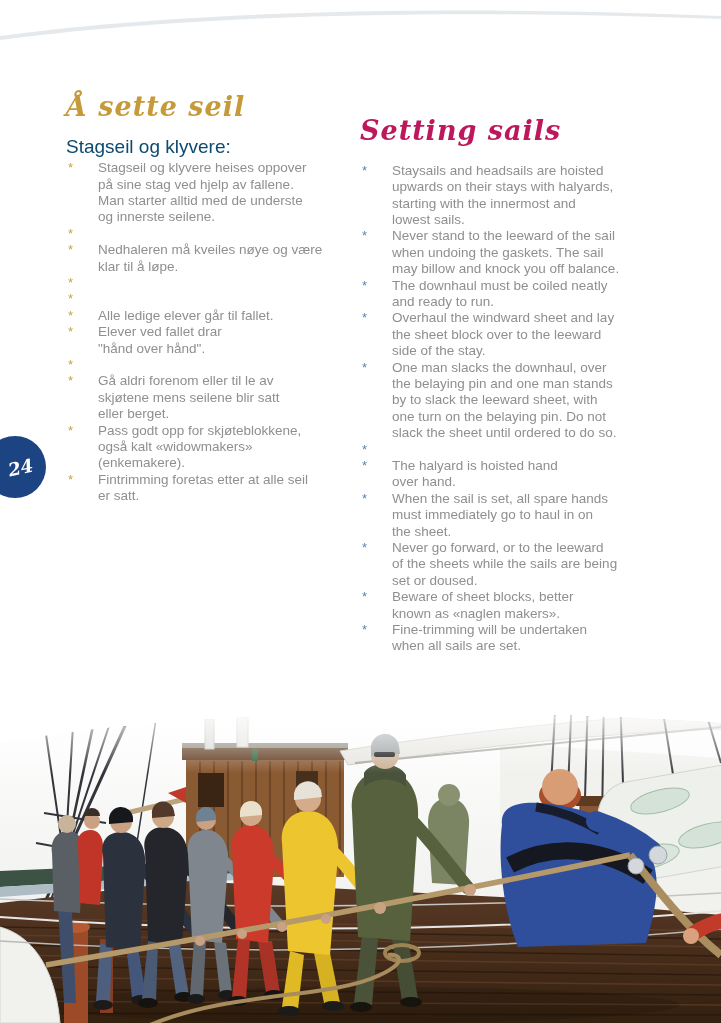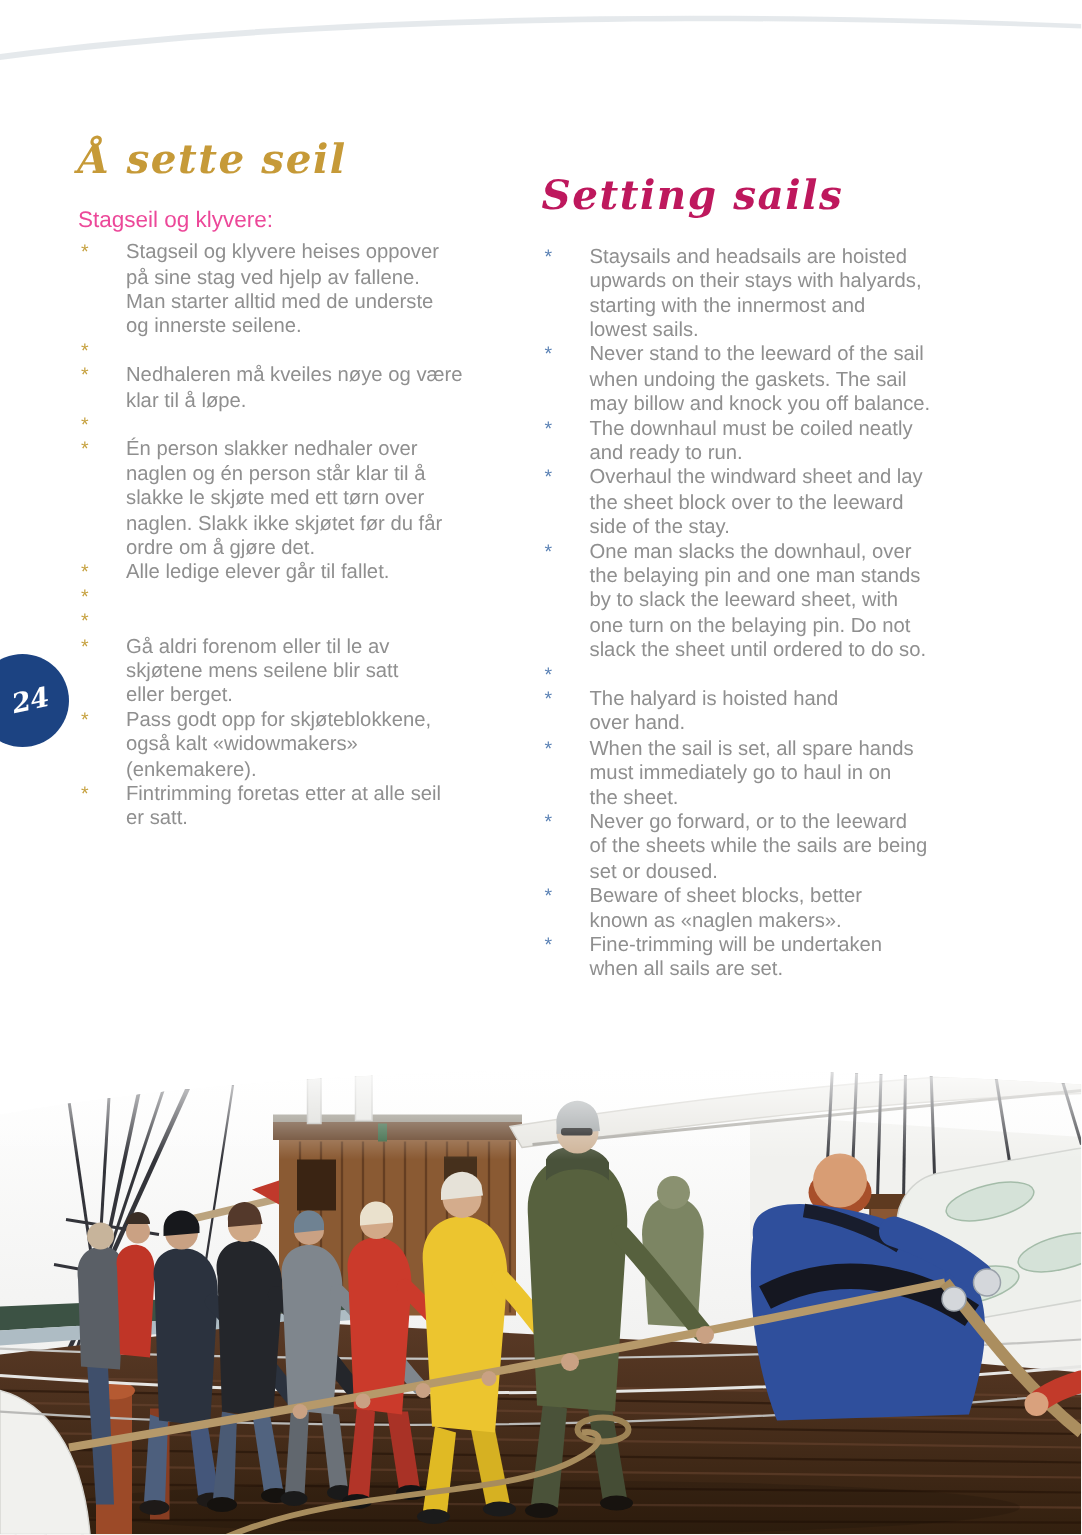--- a/index.html
+++ b/index.html
@@ -10,30 +10,30 @@
   .top-swoosh { position:absolute; top:0; left:0; }
   .badge {
     position:absolute; left:-16px; top:436px; width:62px; height:62px;
     border-radius:50%; background:#1c4382;
     display:flex; align-items:center; justify-content:center;
   }
   .badge-num {
     font-family:"DejaVu Serif", serif; font-style:italic; font-weight:bold;
     color:#ffffff; font-size:18px; transform:rotate(-12deg); margin-left:12px;
   }
-  .columns { position:absolute; top:92px; left:52px; display:flex; gap:15px; }
+  .columns { position:absolute; top:92px; left:66px; display:flex; }
   .col-left  { width:294px; }
   .col-right { width:310px; }
   .heading {
     font-family:"DejaVu Serif", serif; font-style:italic; font-weight:600;
     font-size:27px; letter-spacing:1px; margin:0 0 17px 0; line-height:1.1;
   }
   .heading-gold { color:#c69a38; }
   .heading-blue { color:#be185d;margin-top:24px; }
-  .subhead { font-size:15px; color:#ec4899; margin:0 0 5px 0; line-height:16.4px; }
+  .subhead { font-size:19px; color:#0c4a6e; margin:0 0 5px 0; line-height:16.4px; }
   .bullets { list-style:none; margin:0; padding:0; font-size:13.5px; color:#8f8f8f; line-height:16.4px; }
   .bullet { display:flex; }
   .marker { flex:0 0 30px; width:30px; font-size:13px; padding-left:2px; }
   .gold-markers .marker { color:#c6a13f; }
   .blue-markers .marker { color:#5b82b5; }
   .bullet-text { white-space:pre-line; }
   .photo { position:absolute; left:0; top:703px; width:721px; height:320px; }
 </style>
 </head>
 <body>
@@ -72,34 +72,31 @@
             <span class="bullet-text">Nedhaleren må kveiles nøye og være
 klar til å løpe.</span>
           </li>
 
           <li class="bullet">
             <span class="marker">*</span>
           </li>
 
           <li class="bullet">
             <span class="marker">*</span>
-            <span class="bullet-text">Én person slakker nedhaler over
-naglen og én person står klar til å
-slakke le skjøte med ett tørn over
-naglen. Slakk ikke skjøtet før du får
-ordre om å gjøre det.</span>
           </li>
 
           <li class="bullet">
             <span class="marker">*</span>
             <span class="bullet-text">Alle ledige elever går til fallet.</span>
           </li>
 
           <li class="bullet">
             <span class="marker">*</span>
+            <span class="bullet-text">Elever ved fallet drar
+"hånd over hånd".</span>
           </li>
 
           <li class="bullet">
             <span class="marker">*</span>
           </li>
 
           <li class="bullet">
             <span class="marker">*</span>
             <span class="bullet-text">Gå aldri forenom eller til le av
 skjøtene mens seilene blir satt

